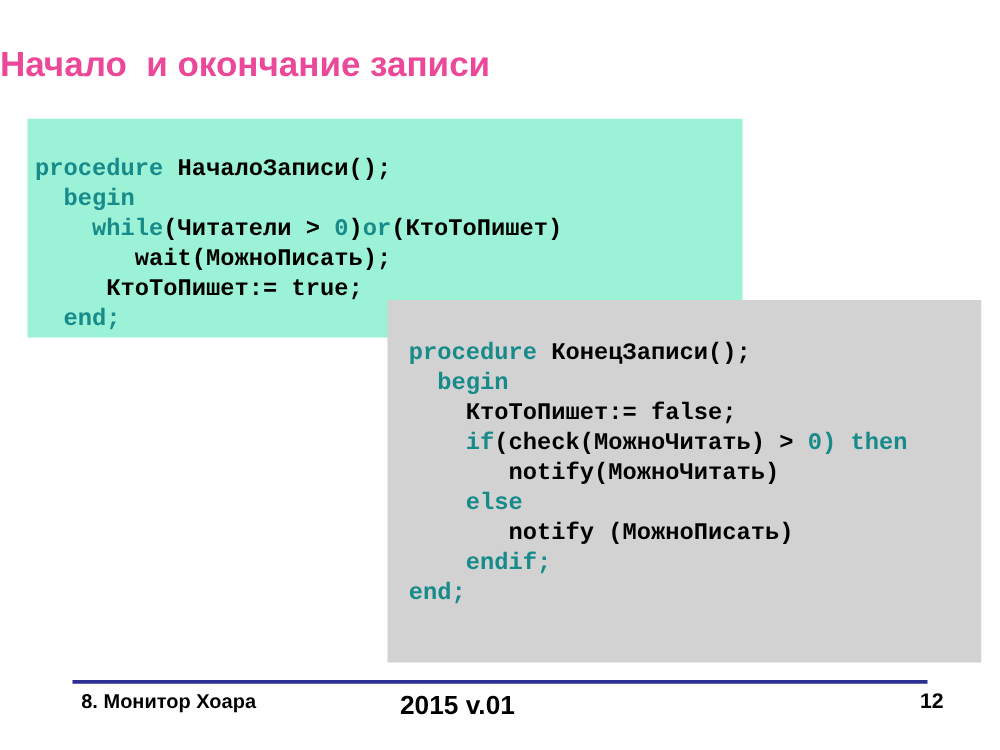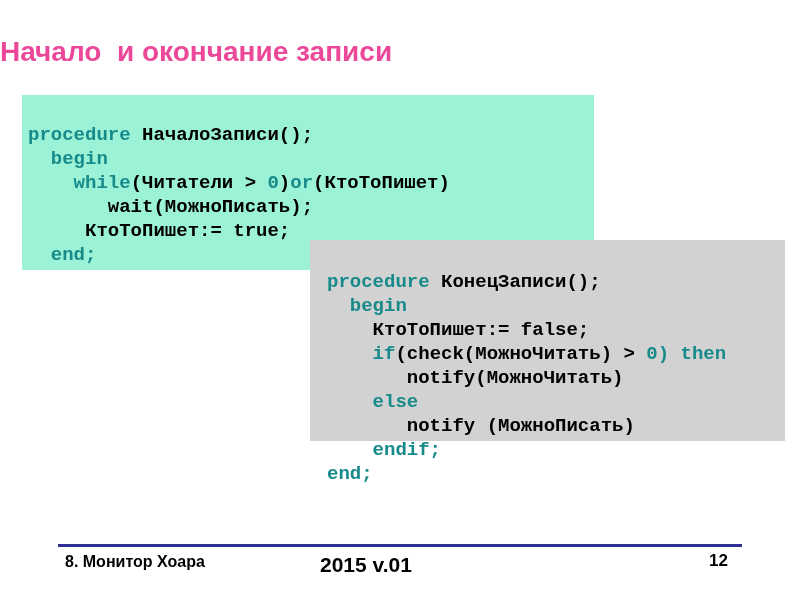--- a/index.html
+++ b/index.html
@@ -15,35 +15,35 @@
     position:absolute;box-sizing:border-box;
     font-family:"Liberation Mono","DejaVu Sans Mono",monospace;
     font-weight:bold;font-size:19px;line-height:24px;white-space:pre;color:#000;
   }
   .code-box .code-line{white-space:pre;}
   .box-begin{
     left:22px;top:95px;width:572px;height:175px;
     padding:28px 0 0 6px;
   }
   .box-end{
-    left:310px;top:240px;width:475px;height:201px;
+    left:310px;top:240px;width:475px;height:290px;
     padding:30px 0 0 17px;
   }
   .kw{}
   .footer-rule{
     position:absolute;left:58px;top:544px;width:684px;height:3px;
   }
   .footer-left{
     position:absolute;left:65px;top:553px;font-size:16px;font-weight:bold;
   }
   .footer-center{
     position:absolute;left:320px;top:553px;font-size:21px;font-weight:bold;
   }
   .page-number{
-    position:absolute;left:688px;top:551px;width:40px;text-align:right;
+    position:absolute;left:736px;top:551px;width:40px;text-align:left;
     font-size:17px;font-weight:bold;
   }
 </style>
 </head>
 <body style="background: rgb(255, 255, 255);">
 
 <div class="slide-title">Начало  и окончание записи</div>
 
 <div class="code-box box-begin" style="background: rgb(155, 242, 214);"><div class="code-line"><span class="kw" style="color: rgb(23, 138, 138);">procedure</span><span> НачалоЗаписи();</span></div><div class="code-line"><span>  </span><span class="kw" style="color: rgb(23, 138, 138);">begin</span></div><div class="code-line"><span>    </span><span class="kw" style="color: rgb(23, 138, 138);">while</span><span>(Читатели &gt; </span><span class="kw" style="color: rgb(23, 138, 138);">0</span><span>)</span><span class="kw" style="color: rgb(23, 138, 138);">or</span><span>(КтоТоПишет)</span></div><div class="code-line"><span>       wait(МожноПисать);</span></div><div class="code-line"><span>     КтоТоПишет:= true;</span></div><div class="code-line"><span>  </span><span class="kw" style="color: rgb(23, 138, 138);">end;</span></div></div>
 

